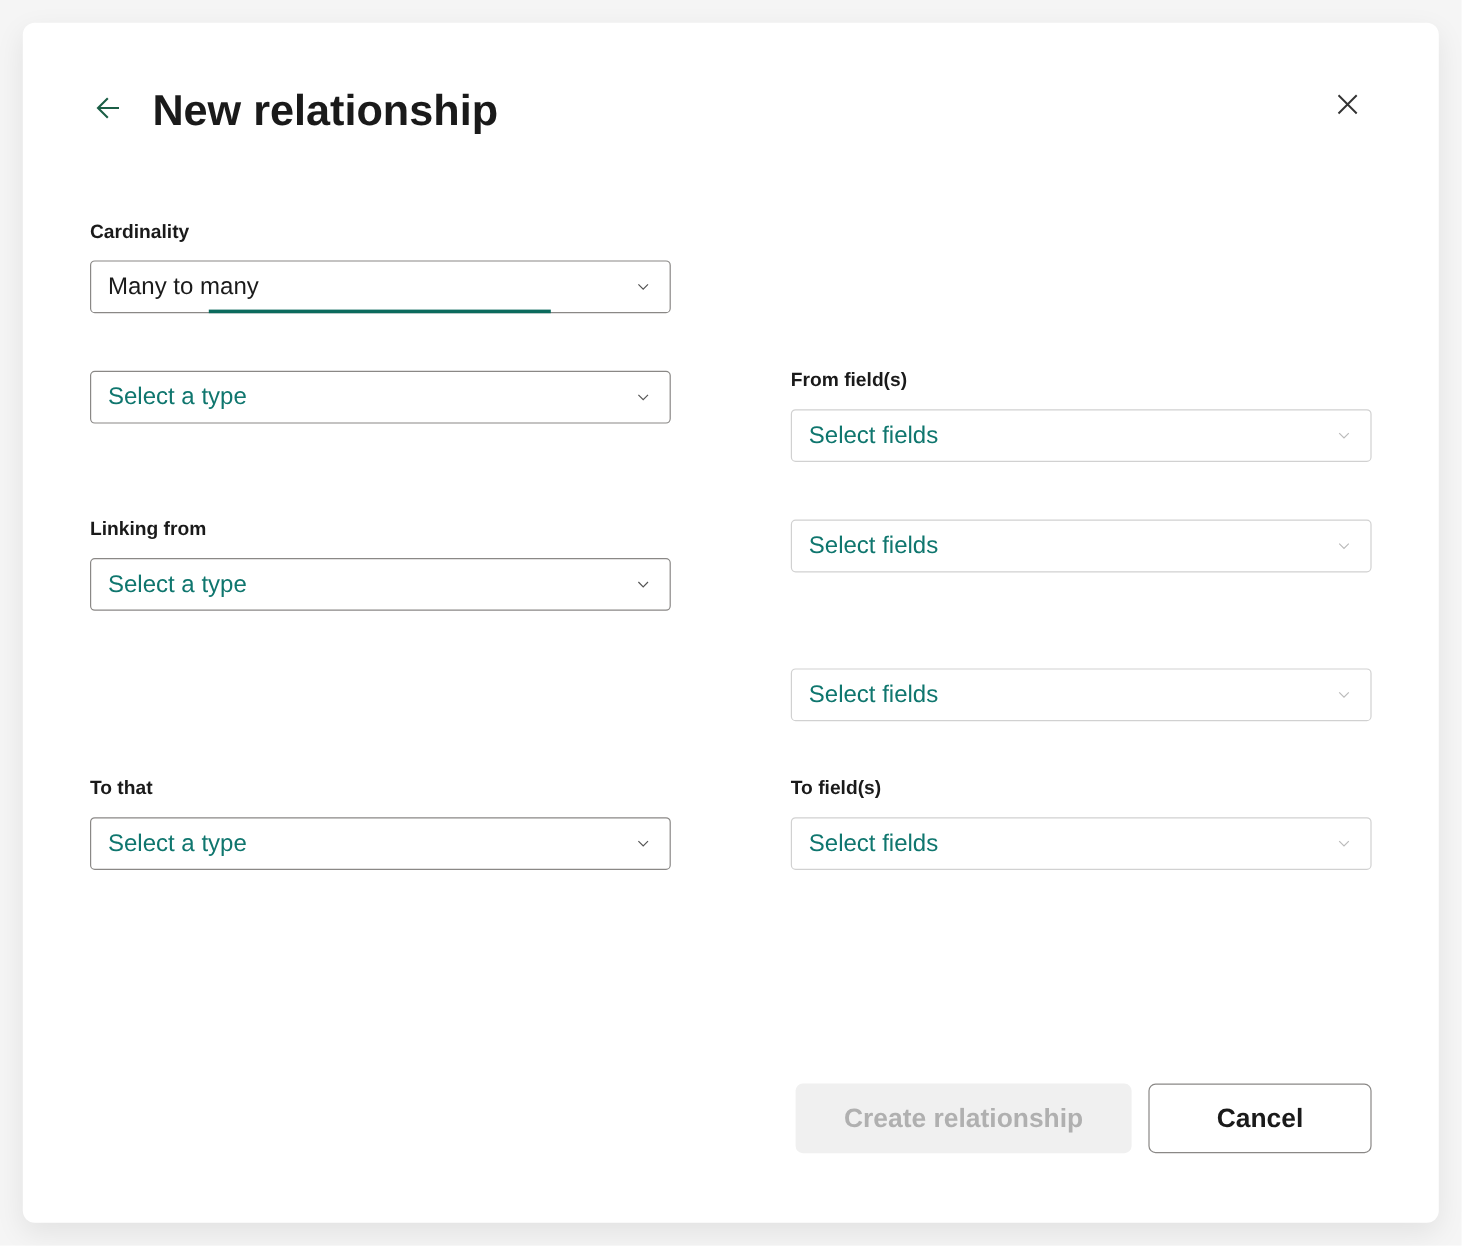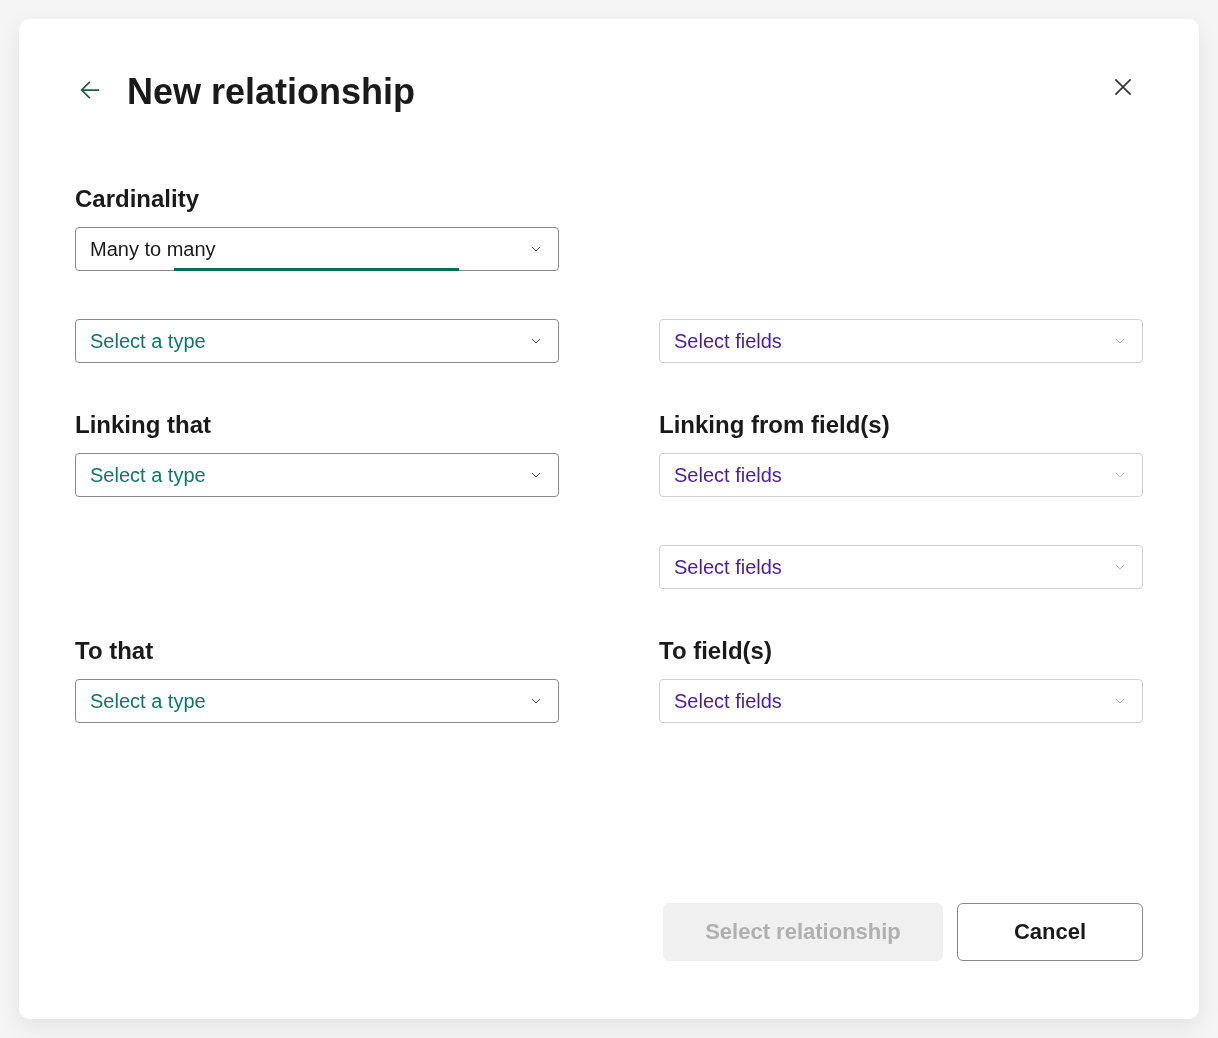--- a/index.html
+++ b/index.html
@@ -82,21 +82,21 @@
       column-gap: 100px;
     }
     .form-group {
       margin-bottom: 48px;
     }
     .form-group.full {
       grid-column: 1 / -1;
       width: 484px;
     }
     .form-label {
-      font-size: 24px;
+      font-size: 16px;
       font-weight: 600;
       color: #1a1a1a;
       margin-bottom: 14px;
       display: block;
     }
     .select-wrapper {
       position: relative;
       width: 100%;
       height: 44px;
       border: 1px solid #8a8886;
@@ -122,21 +122,21 @@
     }
     .select-value {
       font-size: 20px;
       color: #1a1a1a;
     }
     .select-placeholder {
       font-size: 20px;
       color: #0f766e;
     }
     .select-wrapper.disabled .select-placeholder {
-      color: #4c1d95;
+      color: #0f766e;
     }
     .chevron {
       position: absolute;
       right: 14px;
       top: 50%;
       transform: translateY(-50%);
       width: 16px;
       height: 16px;
     }
     .chevron svg {
@@ -227,44 +227,44 @@
         <span class="select-placeholder">Select a type</span>
         <span class="chevron">
           <svg viewBox="0 0 24 24">
               <path d="M6 9l6 6 6-6"></path>
             </svg>
         </span>
       </div>
     </div>
 
     <div class="form-group right-col">
+      <label class="form-label">From field(s)</label>
       <div class="select-wrapper disabled">
         <span class="select-placeholder">Select fields</span>
         <span class="chevron">
           <svg viewBox="0 0 24 24">
               <path d="M6 9l6 6 6-6"></path>
             </svg>
         </span>
       </div>
     </div>
 
     <div class="form-group left-col">
-      <label class="form-label">Linking that</label>
+      <label class="form-label">Linking from</label>
       <div class="select-wrapper">
         <span class="select-placeholder">Select a type</span>
         <span class="chevron">
           <svg viewBox="0 0 24 24">
               <path d="M6 9l6 6 6-6"></path>
             </svg>
         </span>
       </div>
     </div>
 
     <div class="form-group right-col">
-      <label class="form-label">Linking from field(s)</label>
       <div class="select-wrapper disabled">
         <span class="select-placeholder">Select fields</span>
         <span class="chevron">
           <svg viewBox="0 0 24 24">
               <path d="M6 9l6 6 6-6"></path>
             </svg>
         </span>
       </div>
     </div>
 
@@ -301,17 +301,17 @@
           <svg viewBox="0 0 24 24">
               <path d="M6 9l6 6 6-6"></path>
             </svg>
         </span>
       </div>
     </div>
 
   </div>
 
   <div class="footer">
-    <button class="btn btn-primary-disabled">Select relationship</button>
+    <button class="btn btn-primary-disabled">Create relationship</button>
     <button class="btn btn-secondary">Cancel</button>
   </div>
 
 </div>
 
 </body></html>

